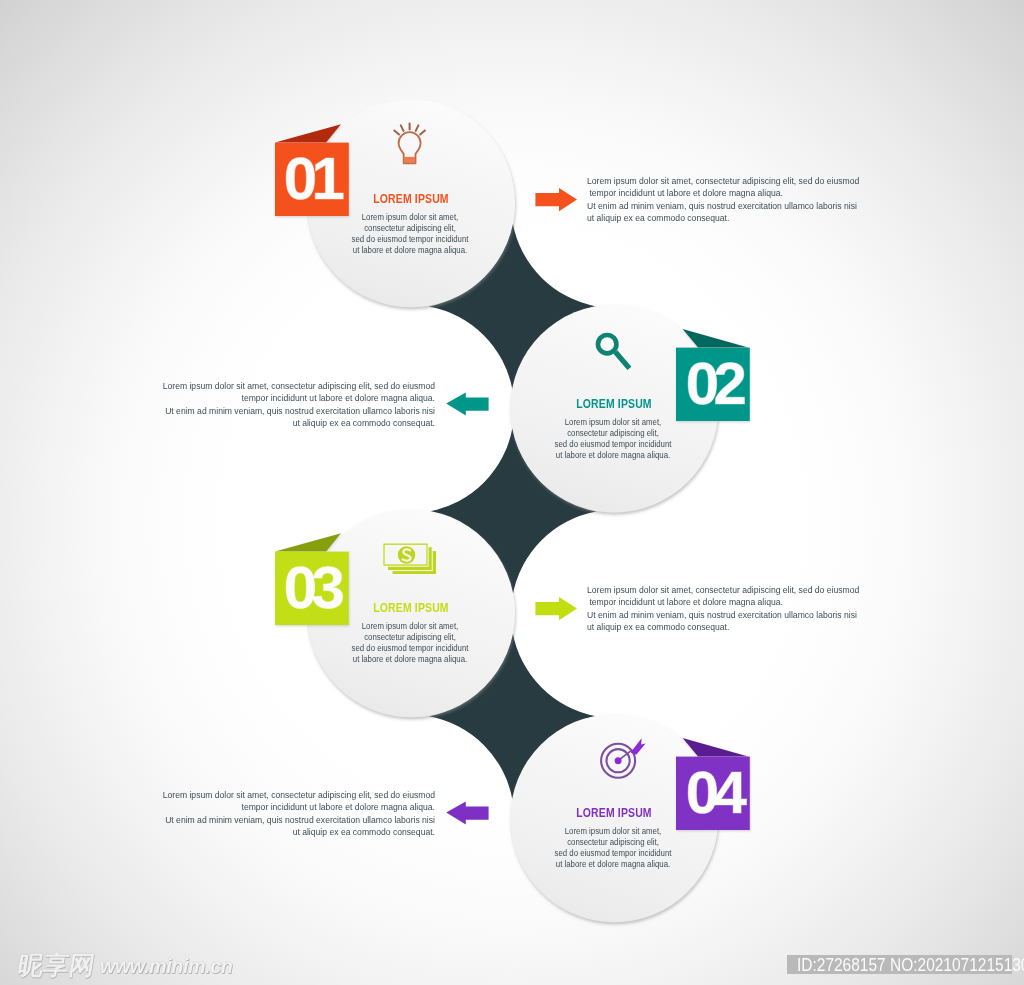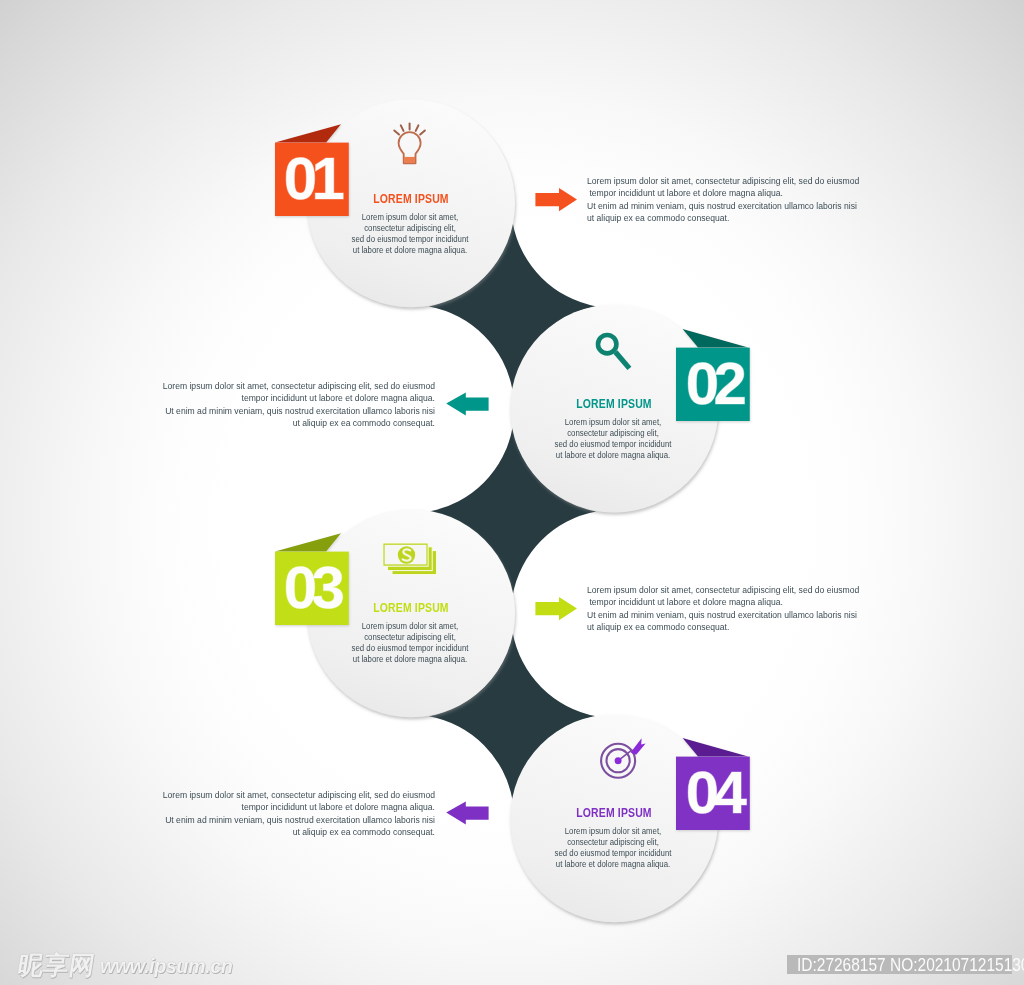--- a/index.html
+++ b/index.html
@@ -195,18 +195,18 @@
  tempor incididunt ut labore et dolore magna aliqua.
 Ut enim ad minim veniam, quis nostrud exercitation ullamco laboris nisi
 ut aliquip ex ea commodo consequat.</div>
   <div class="side-text side-left" style="left:155px;top:789.2px;width:280px;">Lorem ipsum dolor sit amet, consectetur adipiscing elit, sed do eiusmod
 tempor incididunt ut labore et dolore magna aliqua.
 Ut enim ad minim veniam, quis nostrud exercitation ullamco laboris nisi
 ut aliquip ex ea commodo consequat.</div>
 
   <div class="wm">
     <div class="wm-logo">昵享网</div>
-    <div class="wm-url">www.ipsum.cn</div>
+    <div class="wm-url">www.minim.cn</div>
     <div class="wm-id">
         <span class="wm-id-txt">ID:27268157 NO:20210712151302530109</span>
       </div>
   </div>
 </div>
 
 </body></html>

